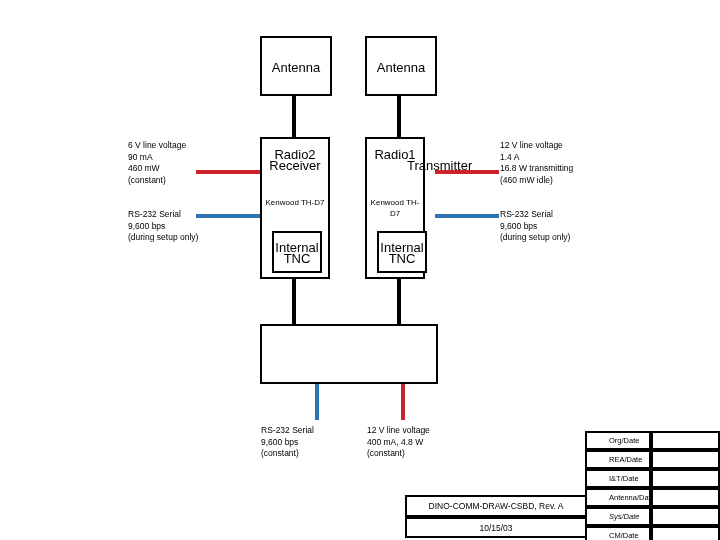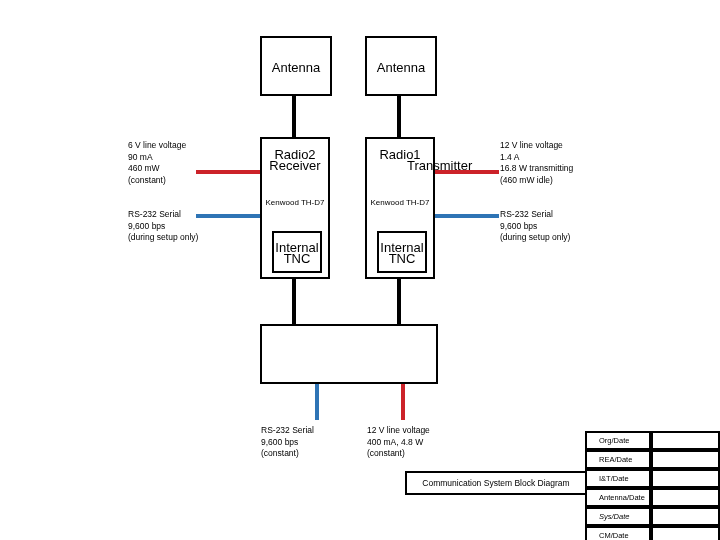--- a/index.html
+++ b/index.html
@@ -75,21 +75,21 @@
     font-size: 8.5px;
     color: #000;
   }
   .sig-label {
     position: absolute;
     border: 2px solid #000000;
     box-sizing: border-box;
     background: #fff;
     display: flex;
     align-items: center;
-    padding-left: 12px;
+    padding-left: 22px;
     font-size: 7.5px;
     color: #000;
   }
   .sig-value {
     position: absolute;
     border: 2px solid #000000;
     box-sizing: border-box;
     background: #fff;
   }
 </style>
@@ -112,21 +112,21 @@
   <div class="box" style="left:260px; top:137px; width:70px; height:142px;">
     <div class="box-label" style="top:10px;">Radio2</div>
     <div class="box-label" style="top:21px;">Receiver</div>
     <div class="box-label" style="top:58px; font-size:8px;">Kenwood TH-D7</div>
     <div class="box" style="left:10px; top:92px; width:50px; height:42px;">
       <div class="box-label" style="top:9px;">Internal</div>
       <div class="box-label" style="top:20px;">TNC</div>
     </div>
   </div>
 
-  <div class="box" style="left:365px; top:137px; width:70px; height:142px;">
+  <div class="box" style="left:365px; top:137px; width:60px; height:142px;">
     <div class="box-label" style="top:10px;">Radio1</div>
     <div class="box-label" style="top:21px;padding-left:40px;">Transmitter</div>
     <div class="box-label" style="top:58px; font-size:8px;">Kenwood TH-D7</div>
     <div class="box" style="left:10px; top:92px; width:50px; height:42px;">
       <div class="box-label" style="top:9px;">Internal</div>
       <div class="box-label" style="top:20px;">TNC</div>
     </div>
   </div>
 
   <div class="vline" style="left:292px; top:279px; height:45px;"></div>
@@ -160,21 +160,22 @@
   <div class="vline-thin power" style="left:401px; top:384px; height:36px;"></div>
 
   <div class="note" style="left:261px; top:425px; width:90px;">RS-232 Serial
 9,600 bps
 (constant)</div>
   <div class="note" style="left:367px; top:425px; width:100px;">12 V line voltage
 400 mA, 4.8 W
 (constant)</div>
 
 
-  <div class="tb-cell" style="left:405px; top:471px; width:182px; height:24px;">Communication System Block Diagram</div>
+  <div class="tb-cell" style="left:405px; top:495px; width:182px; height:22px;">DINO-COMM-DRAW-CSBD, Rev. A</div>
+  <div class="tb-cell" style="left:405px; top:517px; width:182px; height:21px;">10/15/03</div>
 
   <div class="sig-label" style="left:585px; top:431px; width:66px; height:19px;">Org/Date</div>
   <div class="sig-value" style="left:651px; top:431px; width:69px; height:19px;"></div>
 
   <div class="sig-label" style="left:585px; top:450px; width:66px; height:19px;">REA/Date</div>
   <div class="sig-value" style="left:651px; top:450px; width:69px; height:19px;"></div>
 
   <div class="sig-label" style="left:585px; top:469px; width:66px; height:19px;">I&amp;T/Date</div>
   <div class="sig-value" style="left:651px; top:469px; width:69px; height:19px;"></div>
 

